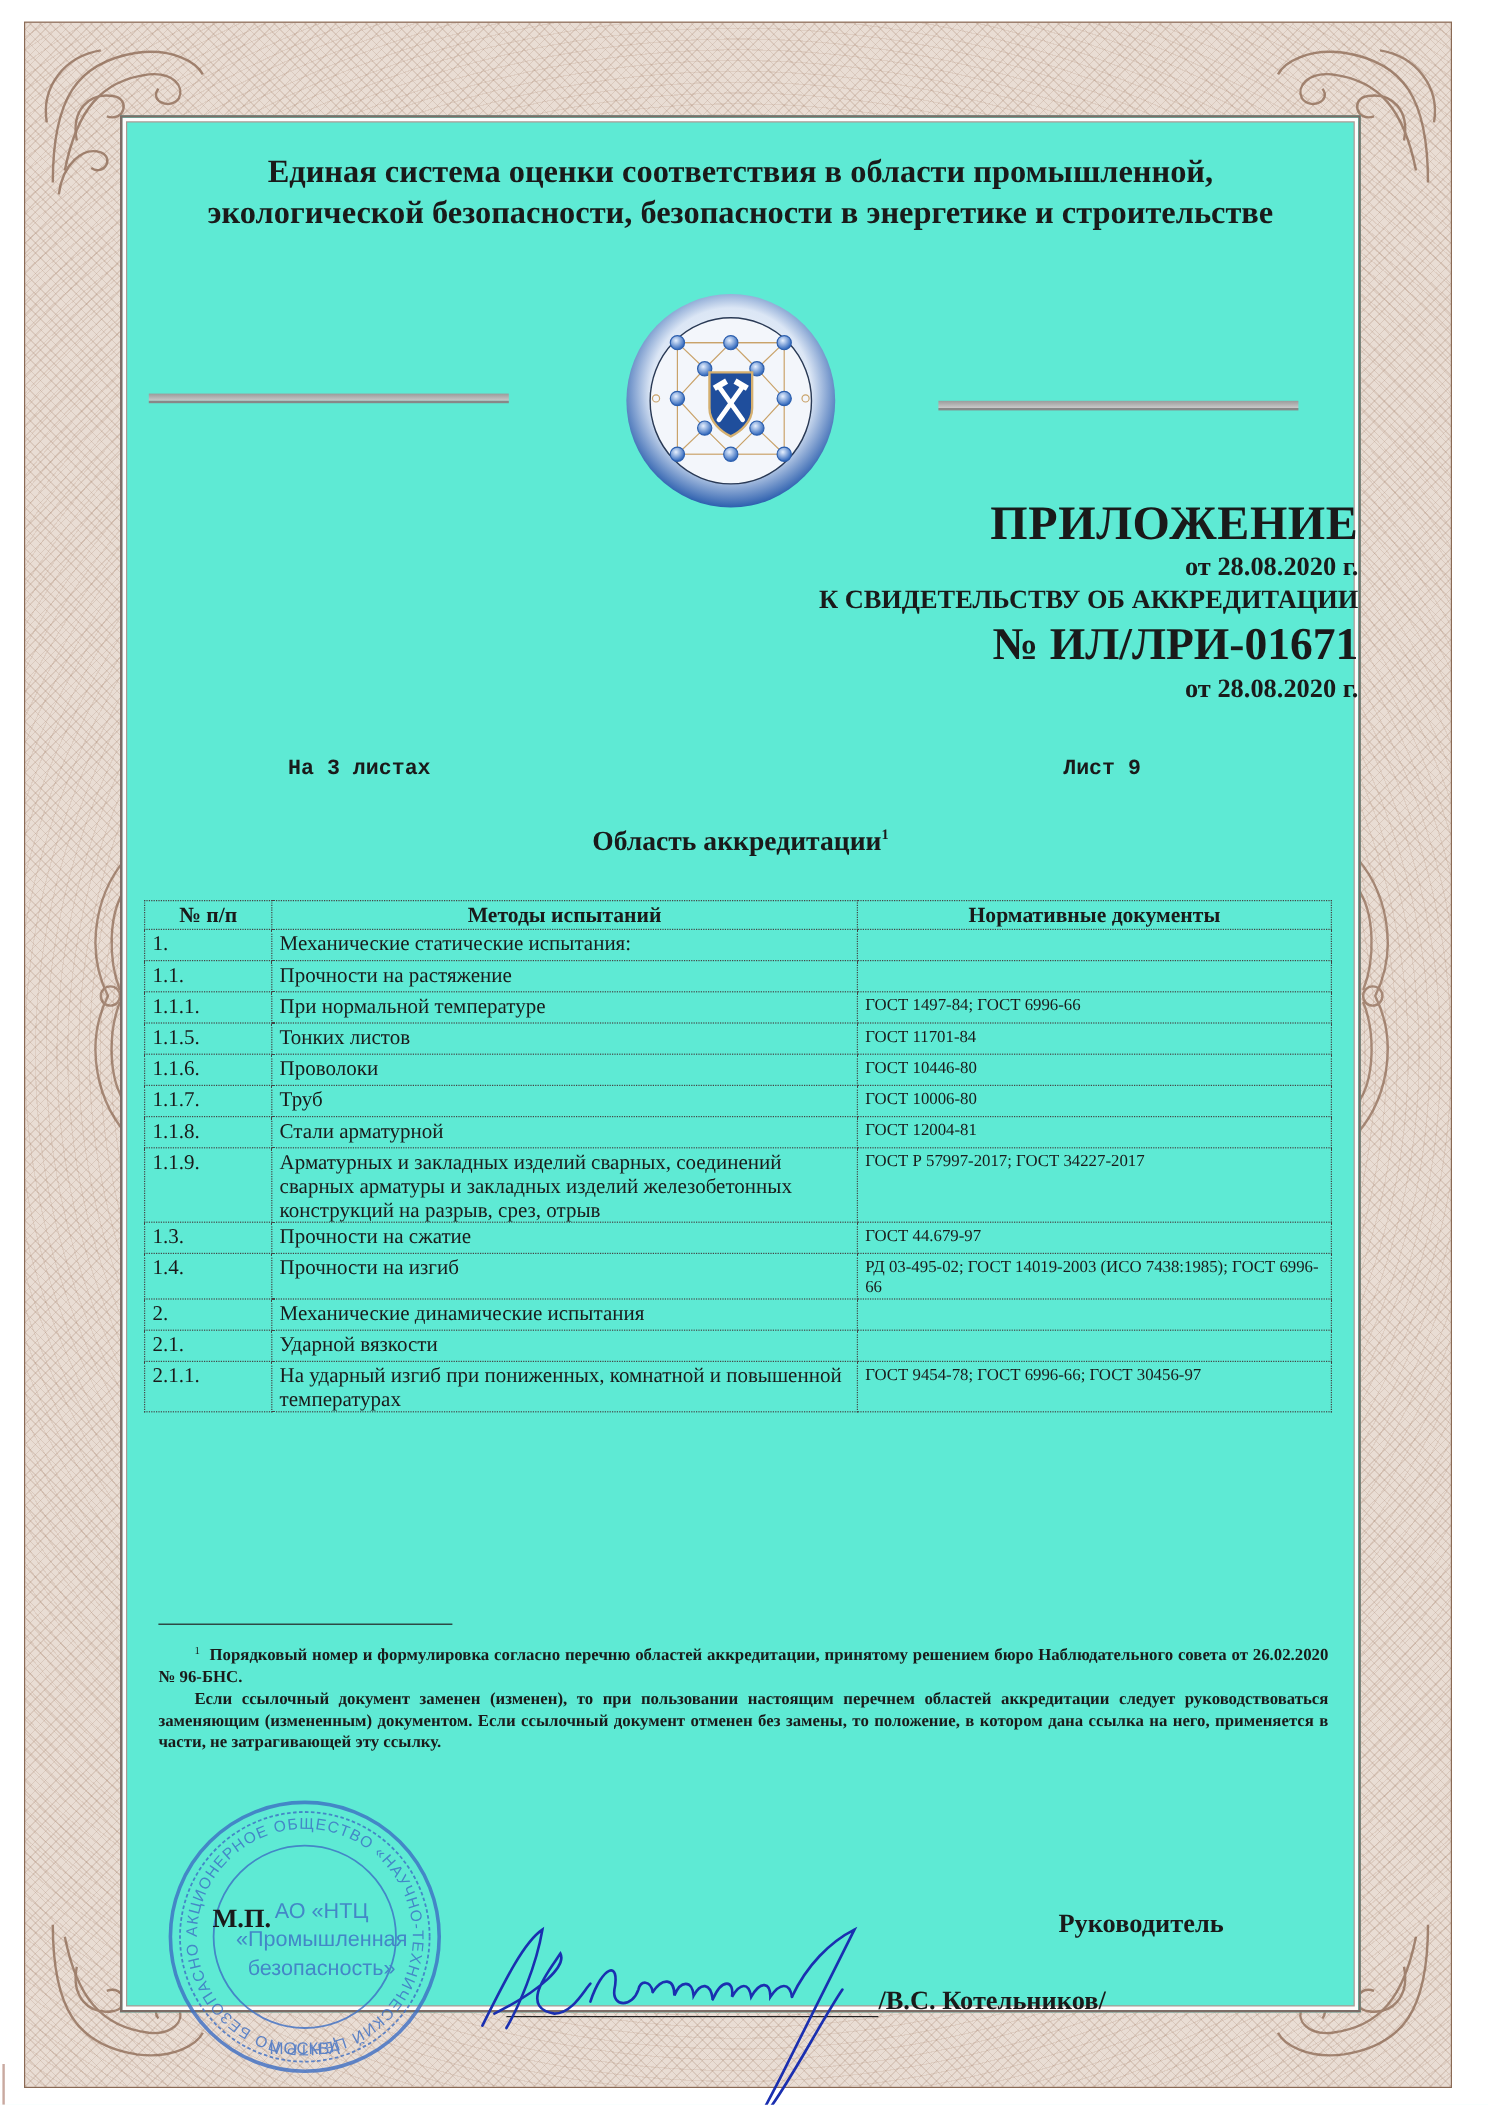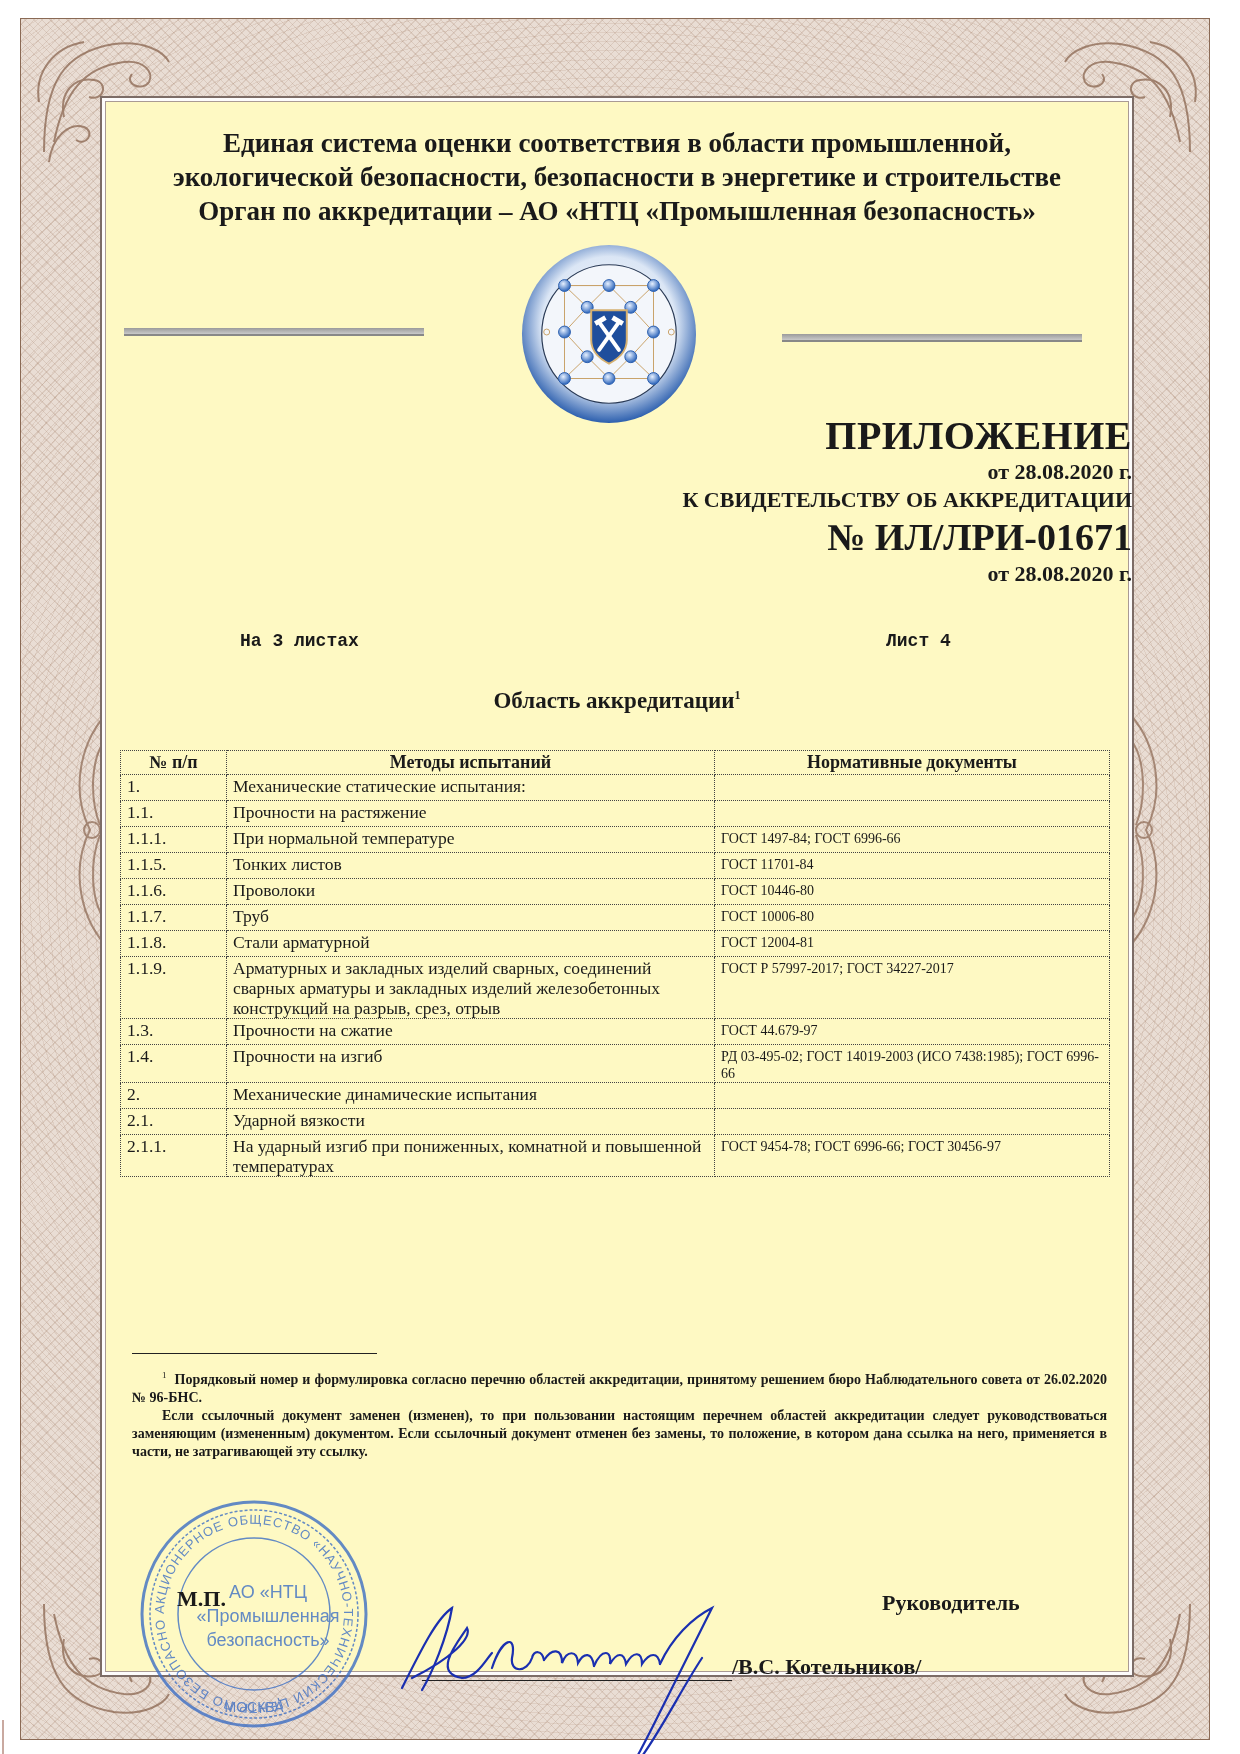--- a/index.html
+++ b/index.html
@@ -17,21 +17,21 @@
   .corner svg { width: 100%; height: 100%; }
   .corner.tl { left: 24px; top: 22px; }
   .corner.tr { right: 30px; top: 22px; transform: scaleX(-1); }
   .corner.bl { left: 24px; bottom: 20px; transform: scaleY(-1); }
   .corner.br { right: 30px; bottom: 20px; transform: scale(-1,-1); }
   .side-orn { position: absolute; width: 60px; height: 260px; }
   .side-orn.l { left: 60px; top: 700px; }
   .side-orn.r { right: 64px; top: 700px; transform: scaleX(-1); }
   .inner {
     position: absolute; left: 100px; top: 96px; width: 1030px; height: 1577px;
-    background: #fef9c3; border: 2px solid #7c6c66; box-shadow: inset 0 0 0 3px #fdfcfc, inset 0 0 0 4px #a99a94;
+    background: #5eead4; border: 2px solid #7c6c66; box-shadow: inset 0 0 0 3px #fdfcfc, inset 0 0 0 4px #a99a94;
   }
   .content { position: absolute; left: 0; top: 0; width: 100%; height: 100%; }
   .header-title { position: absolute; top: 28px; left: 0; width: 100%; text-align: center; font-weight: bold; font-size: 27px; line-height: 34px; }
   .rule { position: absolute; height: 6px; background: linear-gradient(#9b9b9b, #c9c9c9); border-bottom: 2px solid #888; }
   .rule.left { left: 22px; top: 230px; width: 300px; }
   .rule.right { left: 680px; top: 236px; width: 300px; }
   .logo { position: absolute; left: 418px; top: 144px; width: 178px; height: 184px; }
   .title-block { position: absolute; top: 316px; left: 0; width: 100%; text-align: right; font-weight: bold; }
   .t-main { font-size: 40px; line-height: 44px; letter-spacing: 0.5px; }
   .t-sub { font-size: 22px; line-height: 28px; }
@@ -124,21 +124,20 @@
   </g>
     </svg>
 </div>
 
 <div class="inner">
   <div class="content">
 
     <div class="header-title">
       <div>Единая система оценки соответствия в области промышленной,</div>
       <div>экологической безопасности, безопасности в энергетике и строительстве</div>
-      <div>Орган по аккредитации – АО «НТЦ «Промышленная безопасность»</div>
     </div>
 
     <div class="rule left"></div>
     <div class="rule right"></div>
 
     <div class="logo">
       <svg viewBox="0 0 180 184" width="178" height="184">
         <defs>
           <radialGradient id="lg" cx="50%" cy="45%" r="55%">
             <stop offset="0%" stop-color="#ffffff"></stop>
@@ -191,21 +190,21 @@
 
     <div class="title-block">
       <div class="t-main">ПРИЛОЖЕНИЕ</div>
       <div class="t-sub">от 28.08.2020 г.</div>
       <div class="t-sub">К СВИДЕТЕЛЬСТВУ ОБ АККРЕДИТАЦИИ</div>
       <div class="t-num">№ ИЛ/ЛРИ-01671</div>
       <div class="t-sub">от 28.08.2020 г.</div>
     </div>
 
     <div class="sheets left">На 3 листах</div>
-    <div class="sheets right">Лист 4</div>
+    <div class="sheets right">Лист 9</div>
 
     <div class="scope">
       <span>Область аккредитации</span><sup>1</sup>
     </div>
 
     <table class="acc">
       <colgroup>
           <col class="c1">
           <col class="c2">
           <col class="c3">

